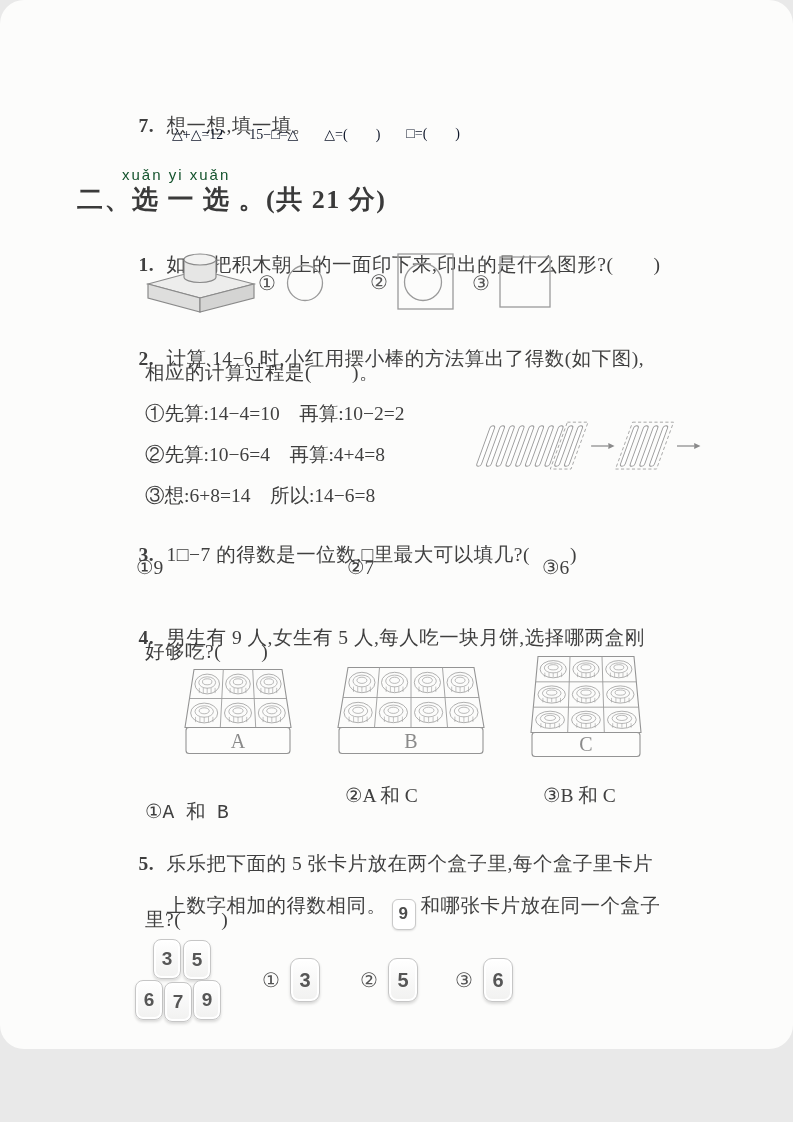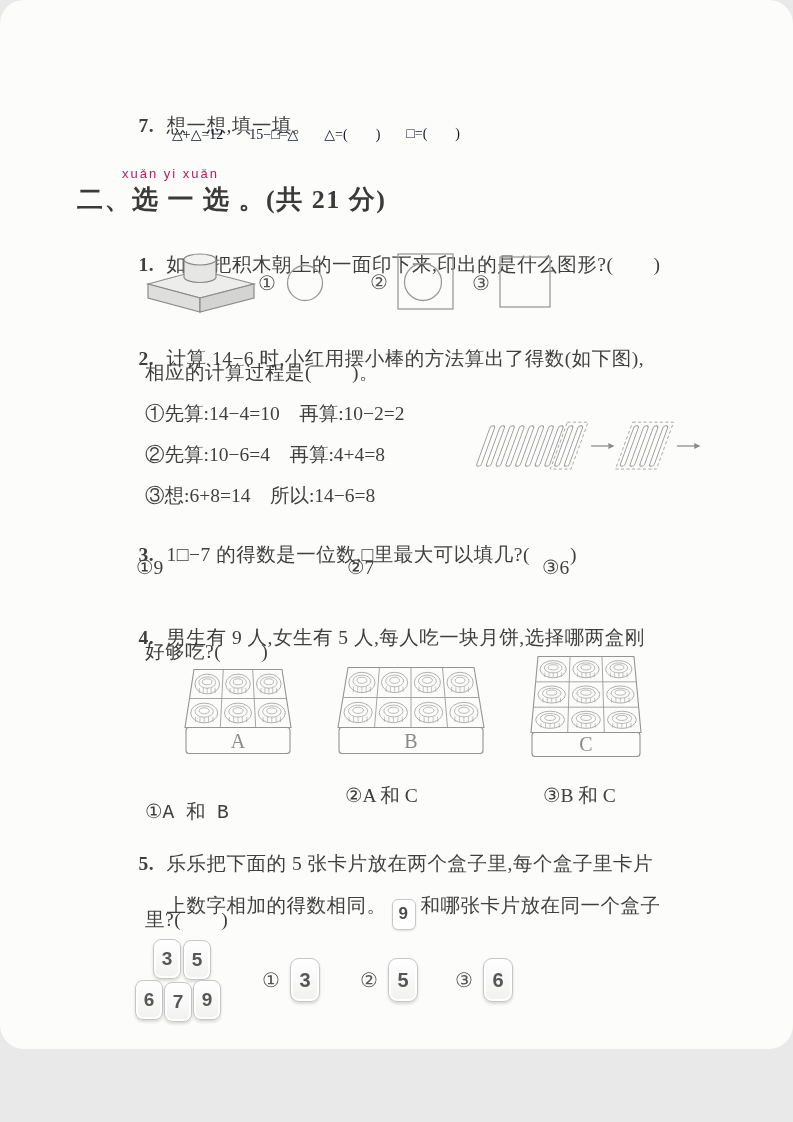--- a/index.html
+++ b/index.html
@@ -6,21 +6,21 @@
   .page{
     position:relative;width:793px;height:1049px;margin:0 auto;
     background:#fcfcfb;overflow:hidden;
     font-family:"Liberation Serif","DejaVu Serif",serif;color:#3f3f3f;border-radius:24px;
   }
   .line{position:absolute;font-size:19.5px;letter-spacing:0.5px;white-space:pre;line-height:28px;}
   .qnum{font-weight:bold;display:inline-block;width:28px;}
   .eqrow{position:absolute;display:flex;gap:26px;font-size:14px;color:#0f172a;margin-left:29px;}
   .eq{white-space:pre;}
   .pinyin{position:absolute;font-family:"Liberation Sans","DejaVu Sans",sans-serif;
-    font-size:13px;color:#be185d;letter-spacing:2px;}
+    font-size:15px;color:#14532d;letter-spacing:2px;}
   .section-title{position:absolute;font-size:26px;font-weight:bold;letter-spacing:1.5px;color:#3a3a3a;white-space:pre;}
   .optline{position:absolute;font-size:19.5px;white-space:pre;}
   .fig{position:absolute;}
   .shape-opt{position:absolute;display:flex;align-items:center;gap:9px;height:62px;}
   .circnum{font-size:20px;color:#555;}
   .card{
     position:absolute;width:26px;height:38px;border:1.5px solid #c6c6c6;border-radius:8px;
     background:linear-gradient(#ffffff,#f1f1f0);
     box-shadow:0 2px 3px rgba(0,0,0,0.14), inset 0 0 0 2px #fff;
     display:flex;align-items:center;justify-content:center;

